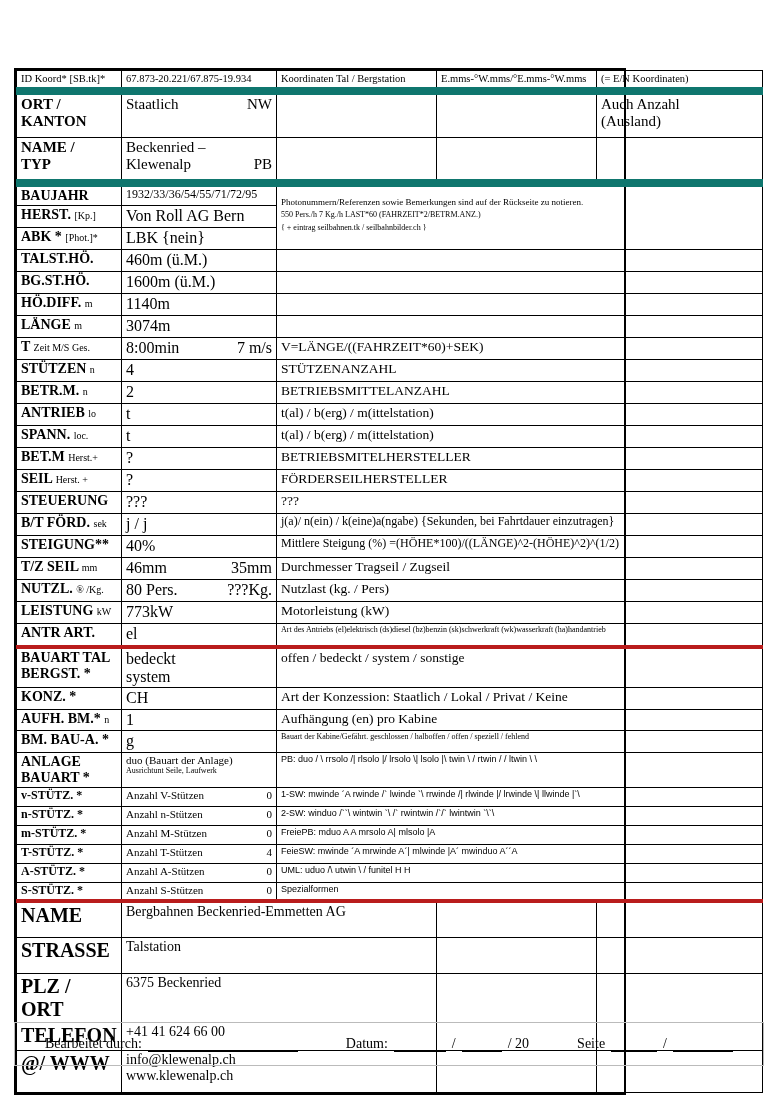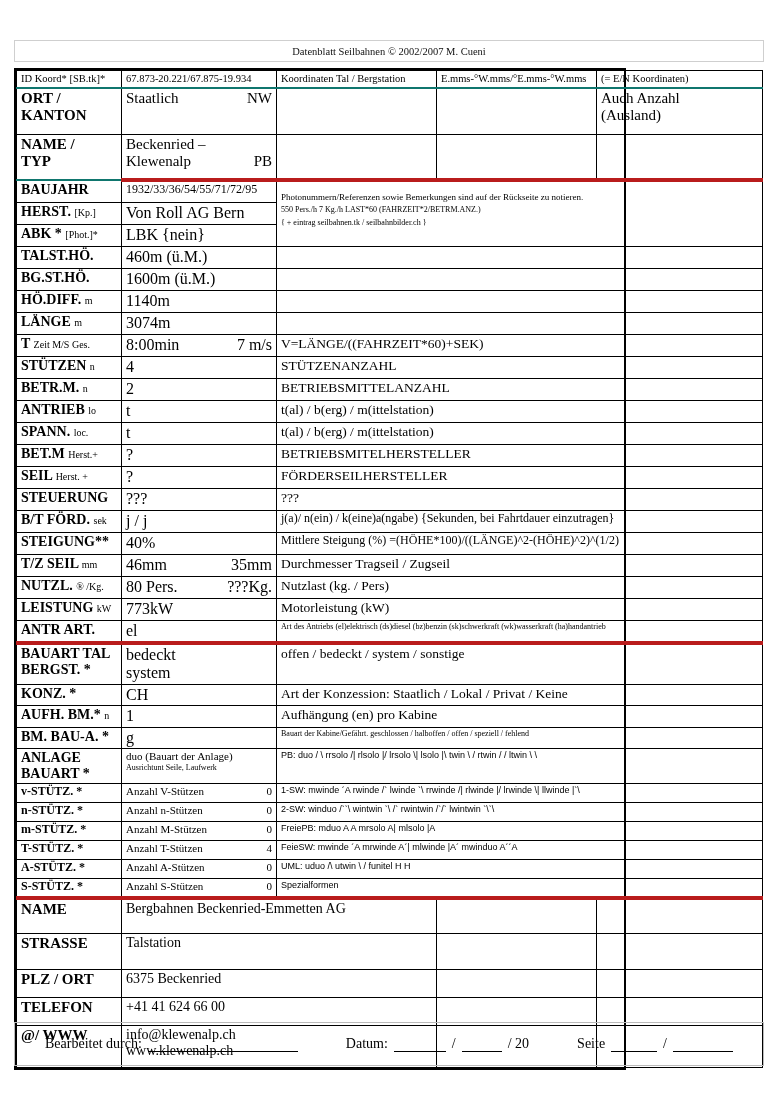--- a/index.html
+++ b/index.html
@@ -36,22 +36,22 @@
     vertical-align:top;
     padding:1px 4px;
     font-size:13.5px;
     line-height:1.15;
     box-sizing:border-box;
   }
   .lbl{font-weight:bold;}
   .tiny{font-size:10px;font-weight:normal;}
   .cl{font-size:9px;font-family:"Liberation Sans", sans-serif;}
   .thickb{border-bottom:4px solid #b91c1c;}
-  .thickt{border-top:2px solid #0f766e;}
-  .big{font-size:15px;}
+  .thickt{border-top:8px solid #0f766e;}
+  .big{font-size:20px;}
   .med{font-size:14px;}
   .valcell{font-size:16px;}
   .footer{
     position:absolute;left:14px;top:1022px;width:750px;height:44px;
     border:1px solid #bbbbbb;
     box-sizing:border-box;
   }
   .footer-inner{
     display:flex;align-items:center;height:100%;
     font-size:14px;padding:0 30px;gap:6px;
@@ -71,23 +71,20 @@
   .sz12{font-size:12px;}
   .sz11{font-size:11px;}
   .sz9{font-size:9px;}
   .sz8{font-size:8px;}
 </style>
 </head>
 <body>
 
 <div class="page">
 
-  <div class="hdr">
-    <span>Datenblatt Seilbahnen © 2002/2007 M. Cueni</span>
-  </div>
 
   <div class="sheet">
     <table>
       <colgroup>
         <col style="width:105px">
         <col style="width:155px">
         <col style="width:160px">
         <col style="width:160px">
         <col style="width:166px">
       </colgroup>

